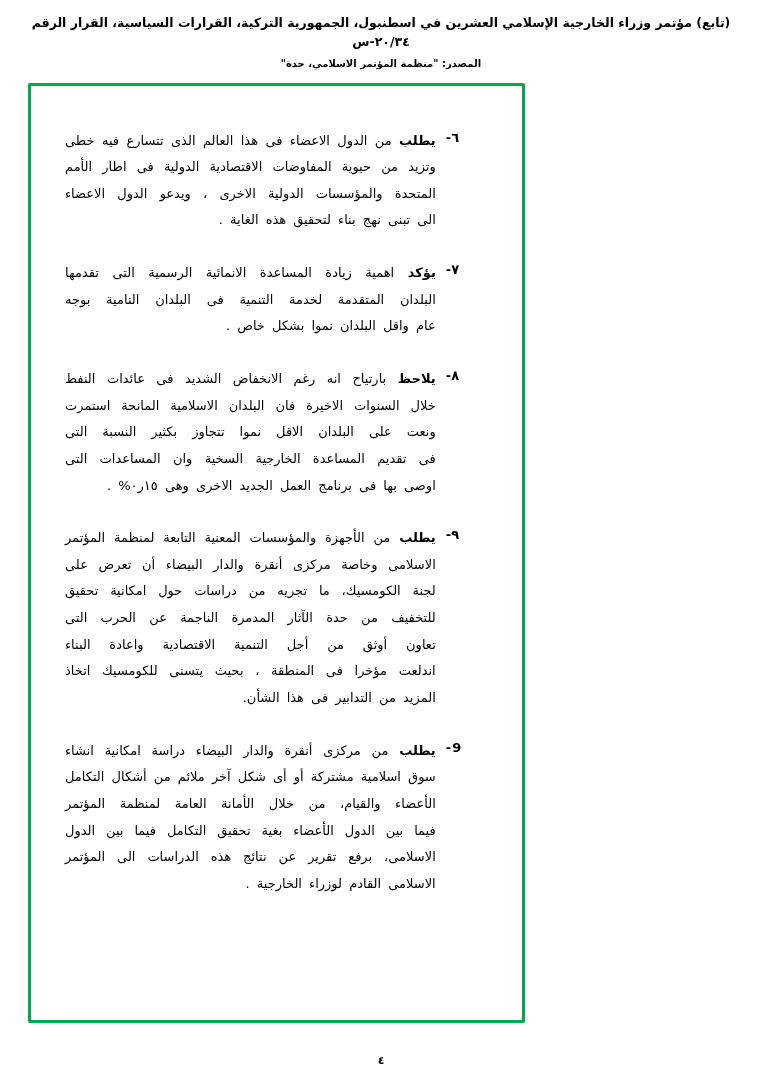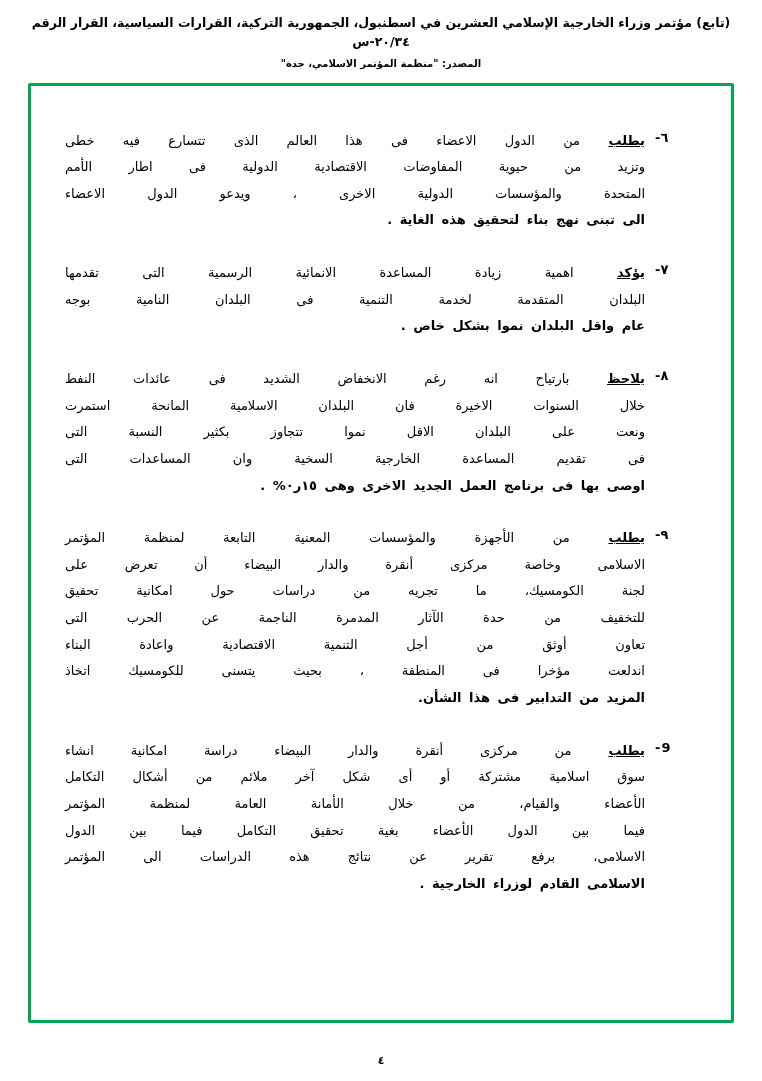--- a/index.html
+++ b/index.html
@@ -13,20 +13,21 @@
     position: relative;
     font-family: "DejaVu Sans", sans-serif;
     color: #000000;
     overflow: hidden;
   }
   .page {
     position: absolute;
     inset: 0;
     display: flex;
     flex-direction: column;
+    align-items: flex-end;
   }
   .doc-header {
     padding: 14px 18px 4px 18px;
     text-align: center;
   }
   .doc-title {
     font-size: 12.5px;
     font-weight: bold;
     line-height: 1.5;
     letter-spacing: 0px;
@@ -70,31 +71,29 @@
     flex: 1 1 auto;
     font-size: 13px;
     line-height: 2.05;
     text-align: justify;
     text-align-last: justify;
     word-spacing: 3px;
     letter-spacing: 1.1px;
     direction: rtl;
   }
   .clause-body .lead {
-    text-decoration: underline;
     font-weight: bold;
   }
   .line {
     display: block;
     text-align: justify;
     text-align-last: justify;
   }
   .line.last {
     text-align-last: right;
-    font-weight: bold;
   }
   .footer {
     position: absolute;
     bottom: 14px;
     left: 0;
     right: 0;
     text-align: center;
     font-size: 11px;
     font-weight: bold;
   }

